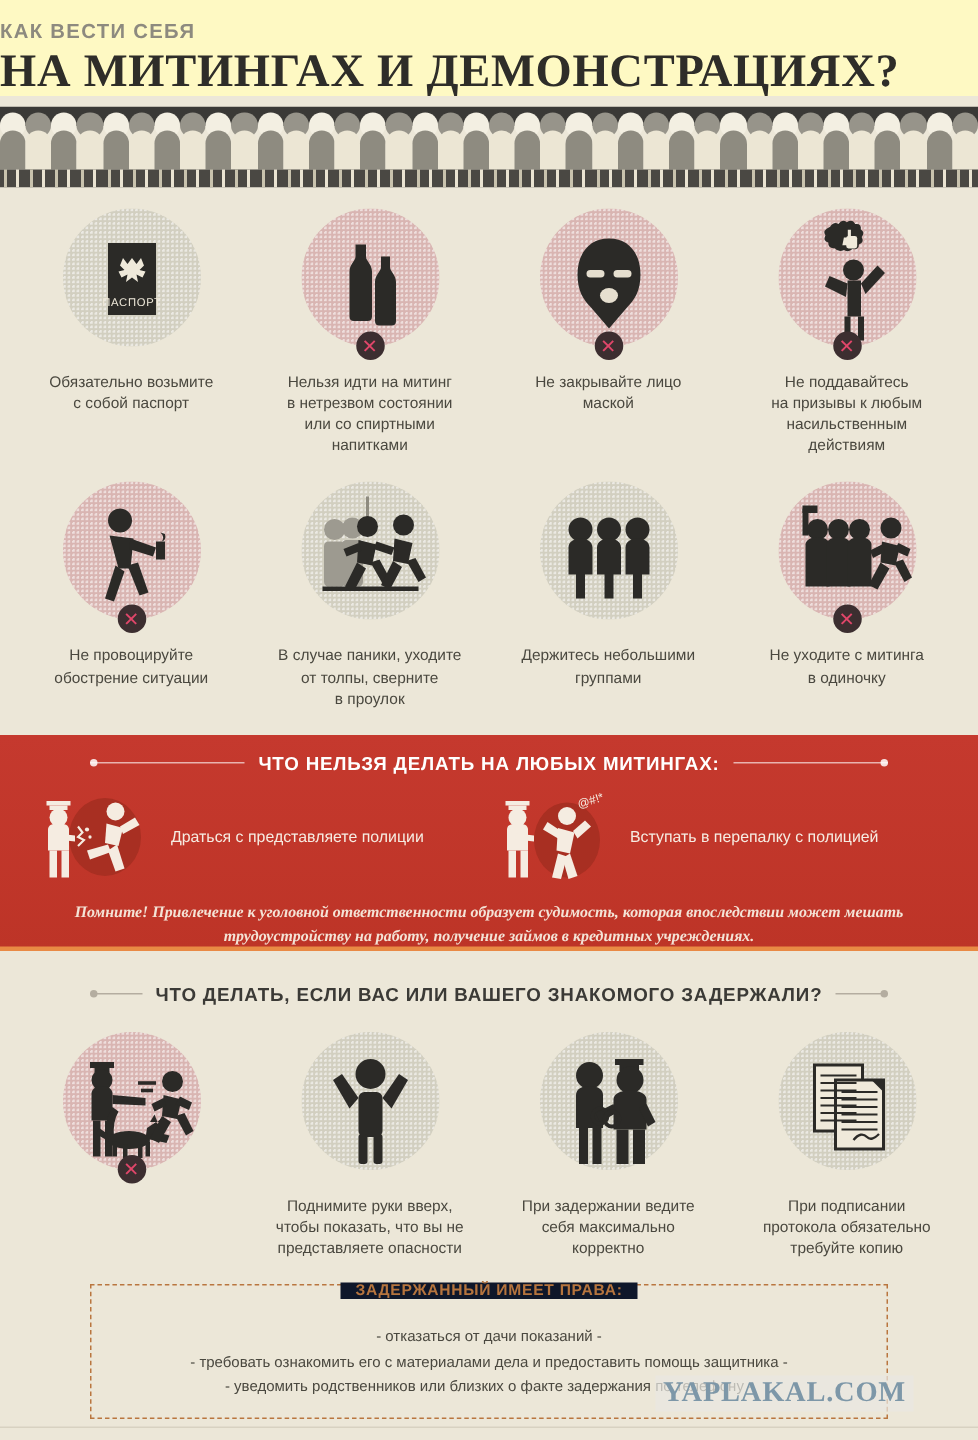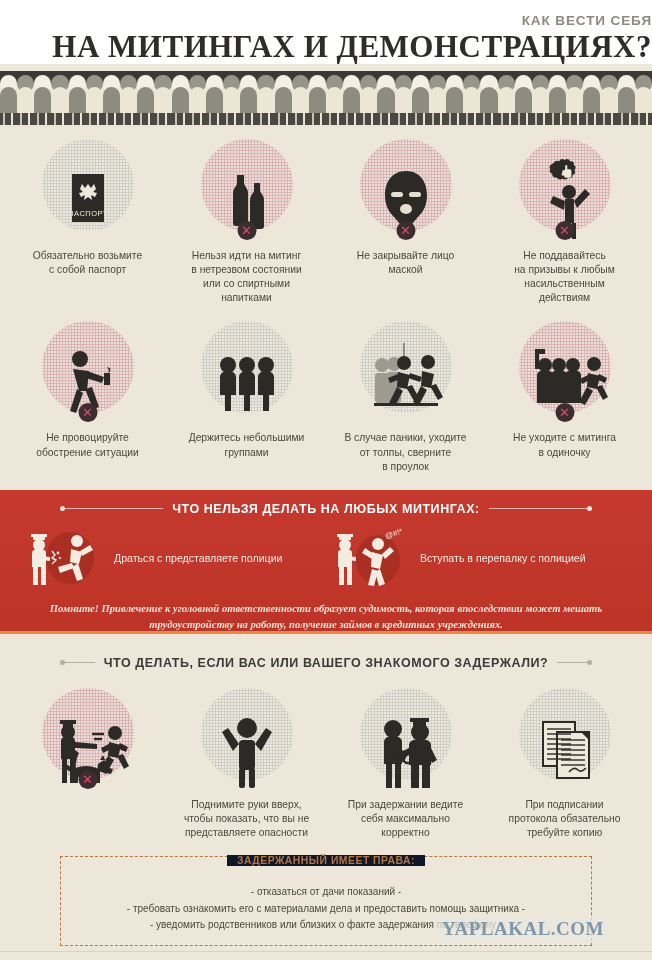--- a/index.html
+++ b/index.html
@@ -7,21 +7,21 @@
   body{
     width:652px;height:960px;overflow:hidden;
     background:#ece7d8;
     font-family:"Liberation Sans","DejaVu Sans",sans-serif;
     color:#3b3a36;
     -webkit-font-smoothing:antialiased;
   }
   #poster{position:relative;width:652px;height:960px;background:#ece7d8;}
 
   
-  .header{padding-top:13px;text-align:right;background:#ffffff;}
+  .header{padding-top:13px;text-align:left;background:#fef9c3;}
   .kicker{
     font-size:13.5px;font-weight:bold;letter-spacing:.9px;
     color:#8d8a7f;text-transform:uppercase;
     font-family:"Liberation Sans","DejaVu Sans",sans-serif;
   }
   .title{
     margin-top:3px;
     font-family:"Liberation Serif","DejaVu Serif",serif;
     font-size:31px;font-weight:bold;letter-spacing:.5px;
     color:#2e2d29;line-height:1.05;
@@ -44,21 +44,21 @@
   .grid{display:flex;flex-wrap:wrap;padding:0 8px;}
   .cell{width:25%;box-sizing:border-box;padding:14px 4px 2px;text-align:center;}
   .disc-wrap{position:relative;width:92px;height:92px;margin:0 auto;}
   .disc{
     position:absolute;left:0;top:0;width:92px;height:92px;border-radius:50%;
     background-image:radial-gradient(circle at 1px 1px,rgba(255,255,255,.55) .9px,transparent 1px);
     background-size:3px 3px;
   }
   .disc.rose{background-color:#d9b5b2;}
   .disc.grey{background-color:#d2cfc0;}
-  .glyph{position:absolute;left:0;top:16px;width:92px;height:92px;}
+  .glyph{position:absolute;left:0;top:4px;width:92px;height:92px;}
   .nobadge{
     position:absolute;left:50%;bottom:-9px;transform:translateX(-50%);
     width:19px;height:19px;border-radius:50%;background:#3c2e30;
     display:flex;align-items:center;justify-content:center;
     color:#e0466a;font-size:13px;font-weight:bold;line-height:1;
   }
   .caption{
     margin-top:18px;font-size:10.3px;line-height:1.38;color:#4a483f;
     padding:0 2px;
   }
@@ -317,36 +317,20 @@
               <path d="M31,32 l16,2 l-2,20 l-8,0z" fill="#2b2a27"></path>
               <path d="M35,52 l-7,22 l6,2 l7,-20z" fill="#2b2a27"></path>
               <path d="M43,52 l8,20 l6,-2 l-7,-20z" fill="#2b2a27"></path>
               <path d="M45,34 L62,40 L60,46 L44,41z" fill="#2b2a27"></path>
               <path d="M62,36 h6 v12 h-6z" fill="#2b2a27"></path>
               <path d="M65,30 q3,3 1,6 q3,-1 2,-5 z" fill="#2b2a27"></path>
             </svg></div>
           <div class="nobadge">✕</div>
         </div>
         <div class="caption">Не провоцируйте<br>обострение ситуации</div>
-      </div>
-      <div class="cell">
-        <div class="disc-wrap">
-          <div class="disc grey"></div>
-          <div class="glyph"><svg viewBox="0 0 92 92" width="92" height="92">
-              <g fill="#2b2a27">
-                <circle cx="27" cy="28" r="8"></circle>
-                <path d="M19,40c0-4 4-6 8-6s8,2 8,6v18h-5v16h-6V58h-5z"></path>
-                <circle cx="46" cy="28" r="8"></circle>
-                <path d="M38,40c0-4 4-6 8-6s8,2 8,6v18h-5v16h-6V58h-5z"></path>
-                <circle cx="65" cy="28" r="8"></circle>
-                <path d="M57,40c0-4 4-6 8-6s8,2 8,6v18h-5v16h-6V58h-5z"></path>
-              </g>
-            </svg></div>
-        </div>
-        <div class="caption">Держитесь небольшими<br>группами</div>
       </div>
       <div class="cell">
         <div class="disc-wrap">
           <div class="disc grey"></div>
           <div class="glyph"><svg viewBox="0 0 92 92" width="92" height="92">
               <rect x="43" y="6" width="2" height="16" fill="#8e8b80"></rect>
               <g fill="#9d9a90">
                 <circle cx="22" cy="28" r="7"></circle>
                 <rect x="15" y="36" width="14" height="30" rx="3"></rect>
                 <circle cx="34" cy="27" r="7"></circle>
@@ -361,20 +345,36 @@
                 <path d="M50,36 l12,4 l-2,5 l-12,-4z"></path>
                 <path d="M38,37 l-10,4 l2,5 l10,-4z"></path>
                 <circle cx="68" cy="25" r="7"></circle>
                 <path d="M62,34 l12,3 l-3,14 l-10,-2z"></path>
                 <path d="M61,49 l-8,16 l6,3 l8,-15z"></path>
                 <path d="M70,49 l8,14 l5,-3 l-7,-13z"></path>
               </g>
             </svg></div>
         </div>
         <div class="caption">В случае паники, уходите<br>от толпы, сверните<br>в проулок</div>
+      </div>
+      <div class="cell">
+        <div class="disc-wrap">
+          <div class="disc grey"></div>
+          <div class="glyph"><svg viewBox="0 0 92 92" width="92" height="92">
+              <g fill="#2b2a27">
+                <circle cx="27" cy="28" r="8"></circle>
+                <path d="M19,40c0-4 4-6 8-6s8,2 8,6v18h-5v16h-6V58h-5z"></path>
+                <circle cx="46" cy="28" r="8"></circle>
+                <path d="M38,40c0-4 4-6 8-6s8,2 8,6v18h-5v16h-6V58h-5z"></path>
+                <circle cx="65" cy="28" r="8"></circle>
+                <path d="M57,40c0-4 4-6 8-6s8,2 8,6v18h-5v16h-6V58h-5z"></path>
+              </g>
+            </svg></div>
+        </div>
+        <div class="caption">Держитесь небольшими<br>группами</div>
       </div>
       <div class="cell">
         <div class="disc-wrap">
           <div class="disc rose"></div>
           <div class="glyph"><svg viewBox="0 0 92 92" width="92" height="92">
               <g fill="#2b2a27">
                 <path d="M16,14 h4 v18 h-4z"></path>
                 <path d="M16,12 h10 v5 h-10z"></path>
                 <circle cx="26" cy="28" r="7"></circle>
                 <path d="M18,38c0-3 4-5 8-5s8,2 8,5v28h-16z"></path>

